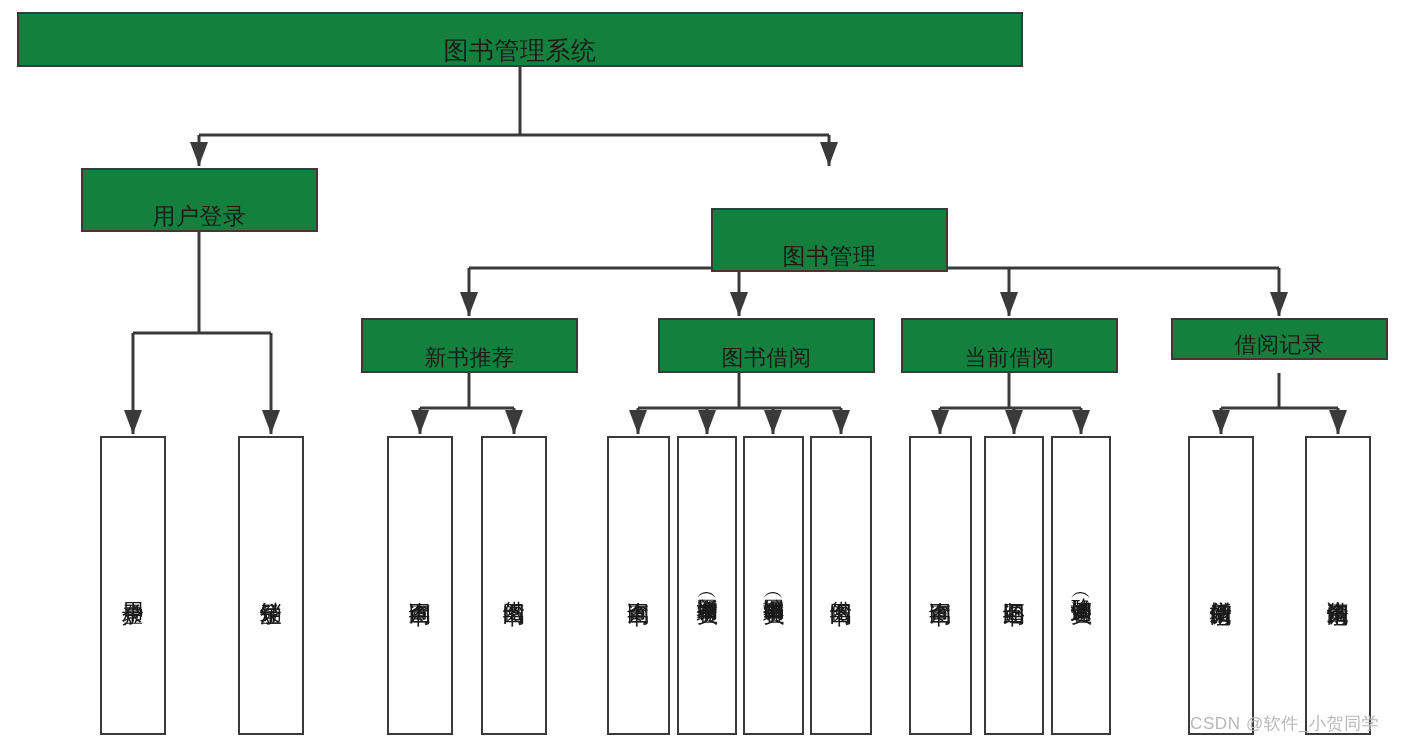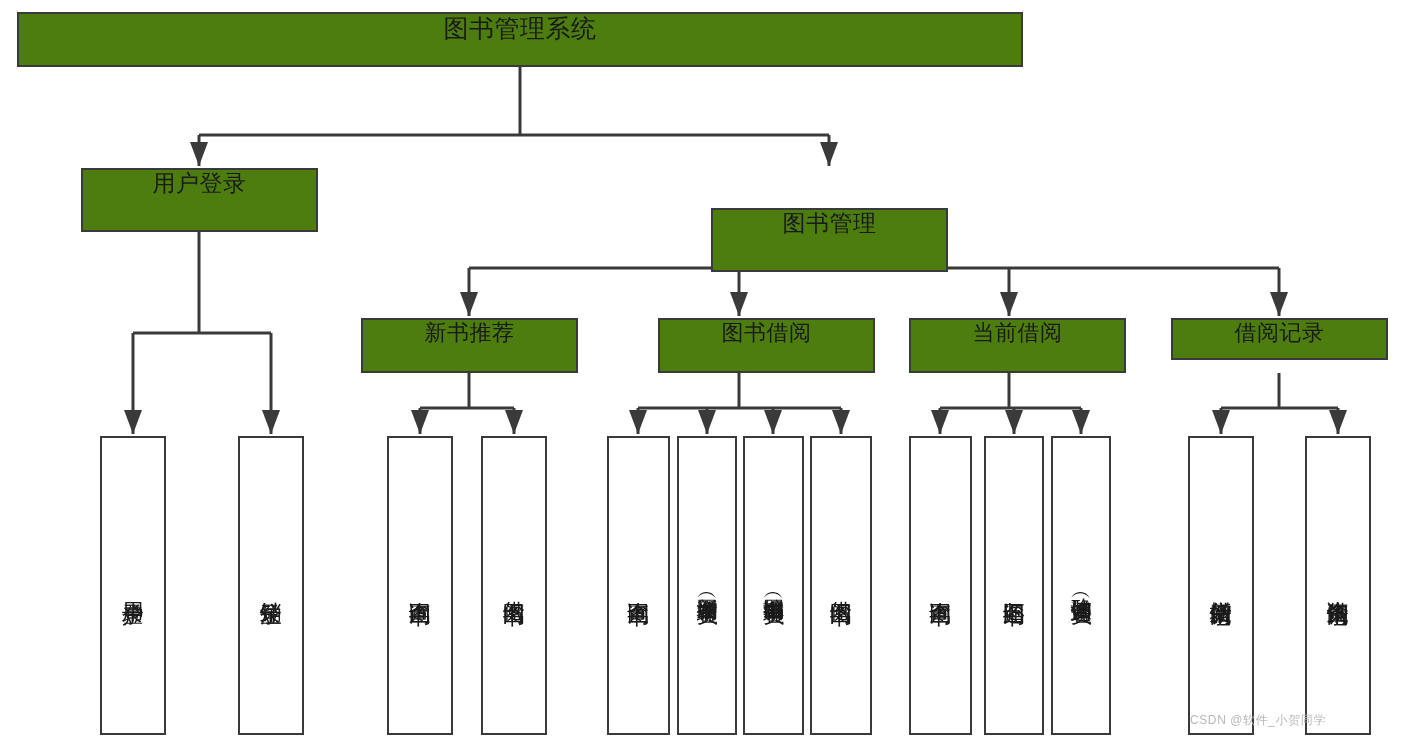--- a/index.html
+++ b/index.html
@@ -21,23 +21,23 @@
     position: absolute;
     left: 0;
     top: 0;
     width: 1405px;
     height: 747px;
   }
   .node-box {
     position: absolute;
     box-sizing: border-box;
     border: 2px solid #3a3a3a;
-    background: #4d7c0f;
+    background: #15803d;
     display: flex;
-    align-items: flex-start;
+    align-items: flex-end;
     justify-content: center;
     text-align: center;
   }
   .node-label {
     color: #1a1a1a;
     line-height: 1.18;
     letter-spacing: 0.5px;
   }
   .level0 .node-label { font-size: 25px; }
   .level1 .node-label { font-size: 23px; }
@@ -56,21 +56,21 @@
     writing-mode: vertical-rl;
     text-orientation: upright;
     font-size: 22px;
     line-height: 1.35;
     letter-spacing: 1px;
     color: #1a1a1a;
     white-space: nowrap;
   }
   .watermark {
     position: absolute;
-    font-size: 12px;
+    font-size: 17px;
     color: #b8b8b8;
     letter-spacing: 0.6px;
     white-space: nowrap;
     pointer-events: none;
   }
 </style>
 </head>
 <body>
 
 <div id="stage">
@@ -147,21 +147,21 @@
       </div>
     </div>
 
   <div id="level2-container">
       <div class="node-box level2" style="left: 361px; top: 318px; width: 217px; height: 55px;">
         <span class="node-label">新书推荐</span>
       </div>
       <div class="node-box level2" style="left: 658px; top: 318px; width: 217px; height: 55px;">
         <span class="node-label">图书借阅</span>
       </div>
-      <div class="node-box level2" style="left: 901px; top: 318px; width: 217px; height: 55px; margin-left: 8px;">
+      <div class="node-box level2" style="left: 901px; top: 318px; width: 217px; height: 55px;">
         <span class="node-label">当前借阅</span>
       </div>
       <div class="node-box level2" style="left: 1171px; top: 318px; width: 217px; height: 42px;">
         <span class="node-label">借阅记录</span>
       </div>
     </div>
 
   <div id="leaf-container">
       <div class="leaf-box" style="left: 100px; top: 436px; width: 66px; height: 299px;">
         <span class="leaf-label">用户登录</span>

